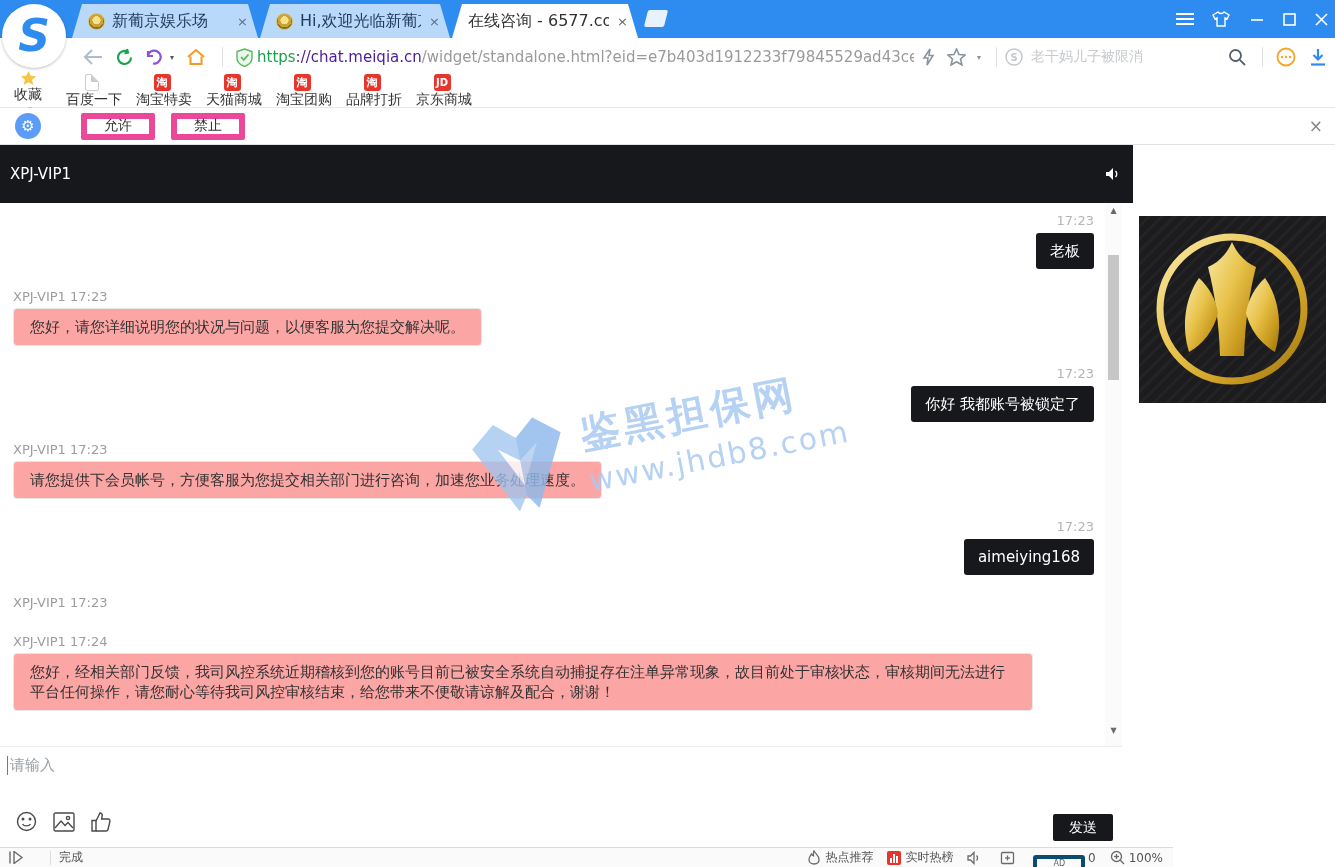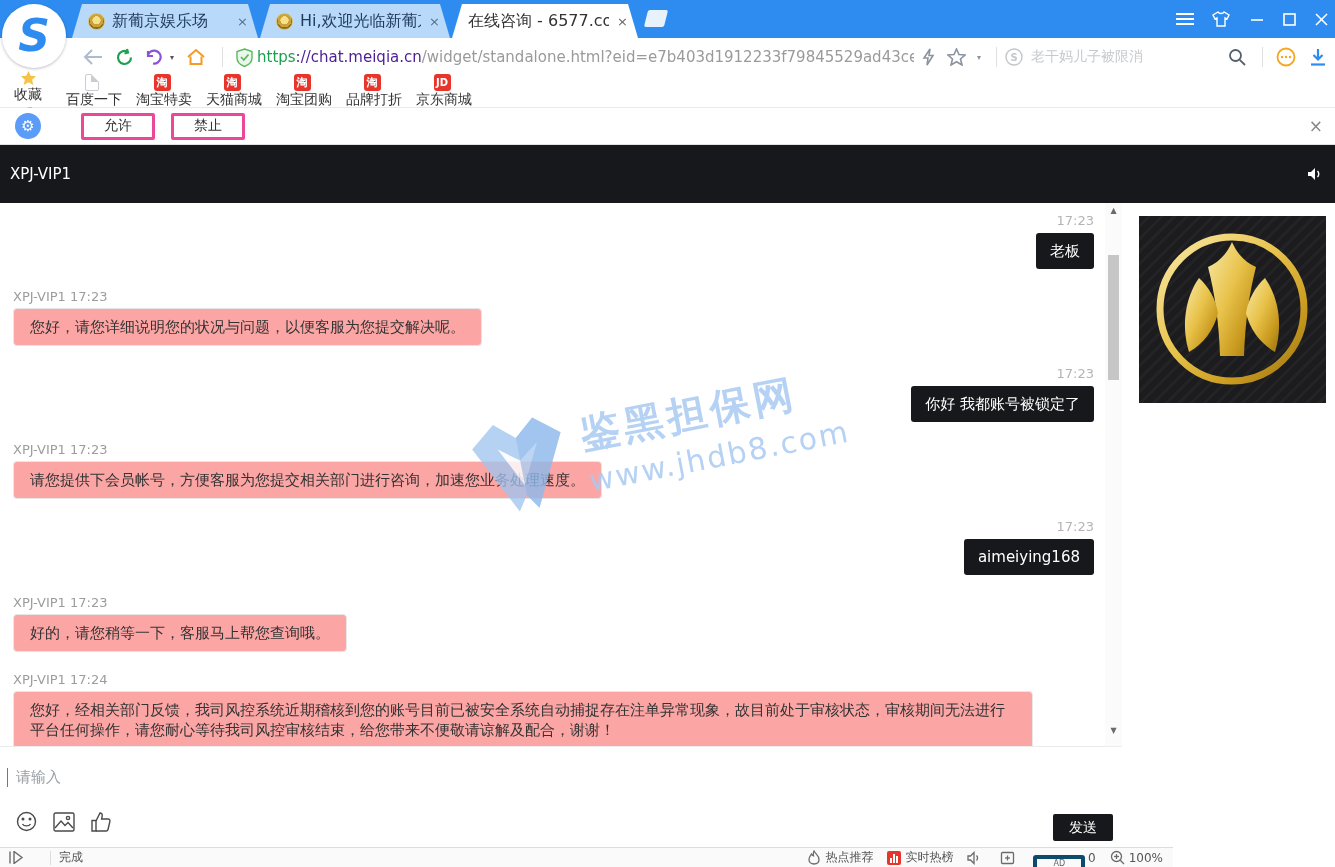--- a/index.html
+++ b/index.html
@@ -49,26 +49,26 @@
   .red-sq { width:17px; height:17px; background:#e8352c; border-radius:3px; color:#fff; font-size:11px; font-weight:bold;
     display:flex; align-items:center; justify-content:center; margin-right:4px; }
   .page-ic { width:14px; height:17px; border:1px solid #c9ccd1; border-radius:2px; margin-right:5px; position:relative; background:#fff; }
   .page-ic::after { content:""; position:absolute; right:-1px; top:-1px; border:4px solid #fff; border-left-color:#c9ccd1; border-bottom-color:#c9ccd1; }
   .caret { font-size:9px; color:#9aa0a6; margin-left:4px; }
 
   
   #notifbar { left:0; top:108px; width:1335px; height:37px; background:#fff; border-bottom:1px solid #e2e2e2;
     display:flex; align-items:center; font-size:15px; color:#333; }
   #notif-gear { width:26px; height:26px; border-radius:50%; background:#5a9cf8; color:#fff; display:flex; align-items:center; justify-content:center; margin:0 12px 0 15px; font-size:15px; }
-  .notif-btn { border:3px solid #ec4899; background:#fff; border-radius:2px; width:74px; height:27px; font-size:14px; color:#333;
+  .notif-btn { border:6px solid #ec4899; background:#fff; border-radius:2px; width:74px; height:27px; font-size:14px; color:#333;
     display:flex; align-items:center; justify-content:center; cursor:pointer; }
   #notif-close { margin-left:auto; margin-right:12px; color:#888; font-size:17px; cursor:pointer; }
 
   
-  #chat-header { left:0; top:145px; width:1335px; height:58px; background:#17181b; display:flex; align-items:center; }
+  #chat-header { left:0; top:145px; width:1133px; height:58px; background:#17181b; display:flex; align-items:center; }
   #chat-title { color:#fff; font-size:15px; margin-left:10px; }
   #sound-ic { margin-left:auto; margin-right:12px; color:#fff; cursor:pointer; display:flex; }
 
   
   #chat-main { left:0; top:203px; width:1105px; height:543px; background:#fff; overflow:hidden; }
   .msg-group { margin:0 11px 20px 13px; display:flex; flex-direction:column; }
   .msg-group.first { margin-top:10px; }
   .msg-group.right { align-items:flex-end; }
   .msg-group.left { align-items:flex-start; }
   .msg-time { font-size:13px; color:#b4b4b4; margin-bottom:5px; }
@@ -83,21 +83,21 @@
   #wm-line2 { font-size:30px; letter-spacing:2px; margin-top:2px; }
 
   
   #v-scrollbar { left:1105px; top:203px; width:17px; height:543px; background:#fbfbfb; }
   .sb-arrow { width:17px; height:15px; display:flex; align-items:center; justify-content:center; color:#6b6b6b; font-size:8px; cursor:pointer; }
   #sb-thumb { position:absolute; left:3px; top:52px; width:11px; height:125px; background:#c6c6c6; cursor:grab; }
   #sb-down { position:absolute; bottom:8px; }
 
   
   #input-area { left:0; top:746px; width:1122px; height:101px; background:#fff; border-top:1px solid #ececec; }
-  #input-placeholder { position:absolute; left:7px; top:21px; font-size:15px; color:#9aa0a6; border-left:1px solid #777; padding-left:8px; }
+  #input-placeholder { position:absolute; left:7px; top:9px; font-size:15px; color:#9aa0a6; border-left:1px solid #777; padding-left:2px; }
   #input-icons { position:absolute; left:16px; bottom:11px; display:flex; align-items:center; gap:16px; color:#4a4a4a; }
   #send-btn { position:absolute; right:9px; bottom:6px; width:60px; height:27px; background:#17181b; color:#fff; font-size:14px;
     display:flex; align-items:center; justify-content:center; border-radius:2px; cursor:pointer; }
 
   
   #right-panel { left:1122px; top:203px; width:213px; height:644px; background:#fff; }
   #brand-logo { position:absolute; left:17px; top:13px; width:187px; height:187px;
     background:repeating-linear-gradient(135deg,#1c1c1e 0 6px,#232325 6px 9px); display:flex; align-items:center; justify-content:center; }
 
   
@@ -320,21 +320,20 @@
   <div class="msg-group left">
     <span class="msg-label">XPJ-VIP1 17:23</span>
     <div class="bubble light">请您提供下会员帐号，方便客服为您提交相关部门进行咨询，加速您业务处理速度。</div>
   </div>
   <div class="msg-group right">
     <span class="msg-time">17:23</span>
     <div class="bubble dark">aimeiying168</div>
   </div>
   <div class="msg-group left">
     <span class="msg-label">XPJ-VIP1 17:23</span>
-    <div class="bubble light">好的，请您稍等一下，客服马上帮您查询哦。</div>
   </div>
   <div class="msg-group left">
     <span class="msg-label">XPJ-VIP1 17:24</span>
     <div class="bubble light">您好，经相关部门反馈，我司风控系统近期稽核到您的账号目前已被安全系统自动捕捉存在注单异常现象，故目前处于审核状态，审核期间无法进行平台任何操作，请您耐心等待我司风控审核结束，给您带来不便敬请谅解及配合，谢谢！</div>
   </div>
 </div>
 
 <div id="watermark" class="abs">
   <svg width="100" height="100" viewBox="0 0 100 100">
     <path d="M5 25 L30 5 L50 22 L70 5 L95 25 L60 95 L50 80 L40 95 Z" fill="#9ec4f0" opacity="0.9"></path>

